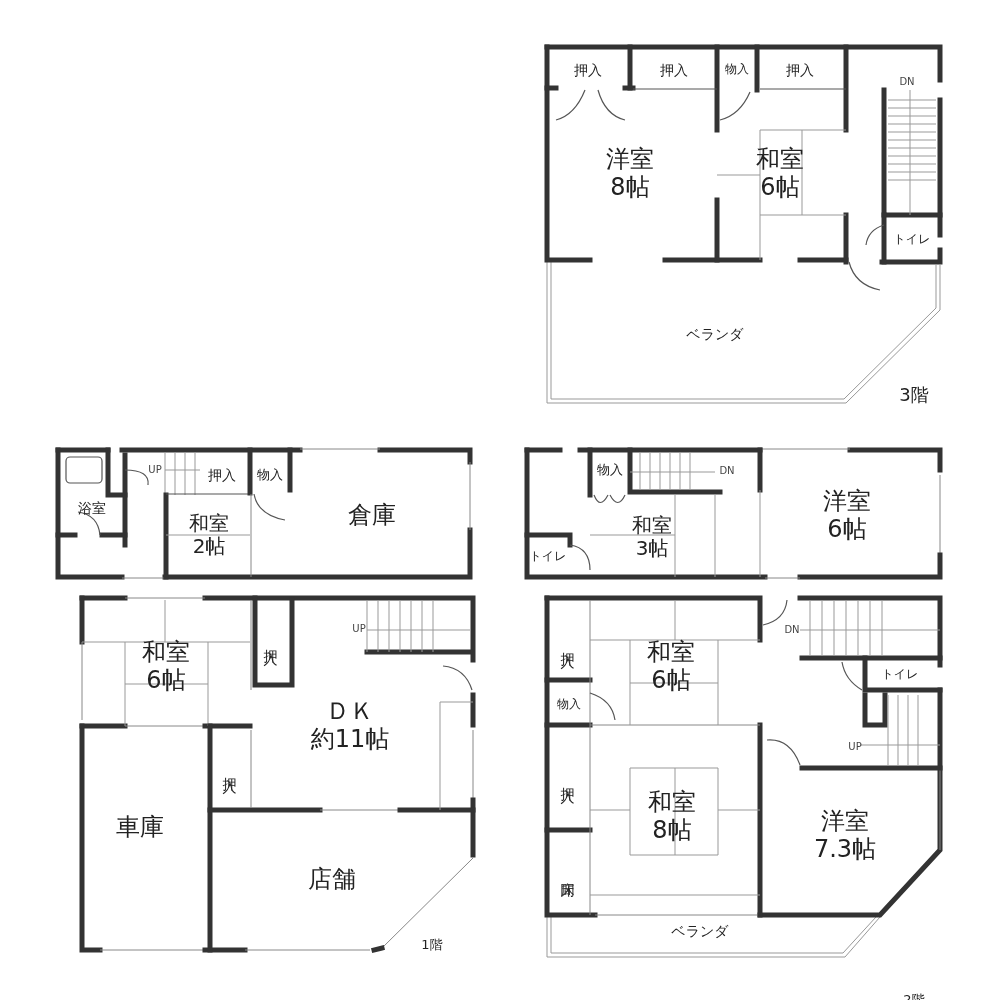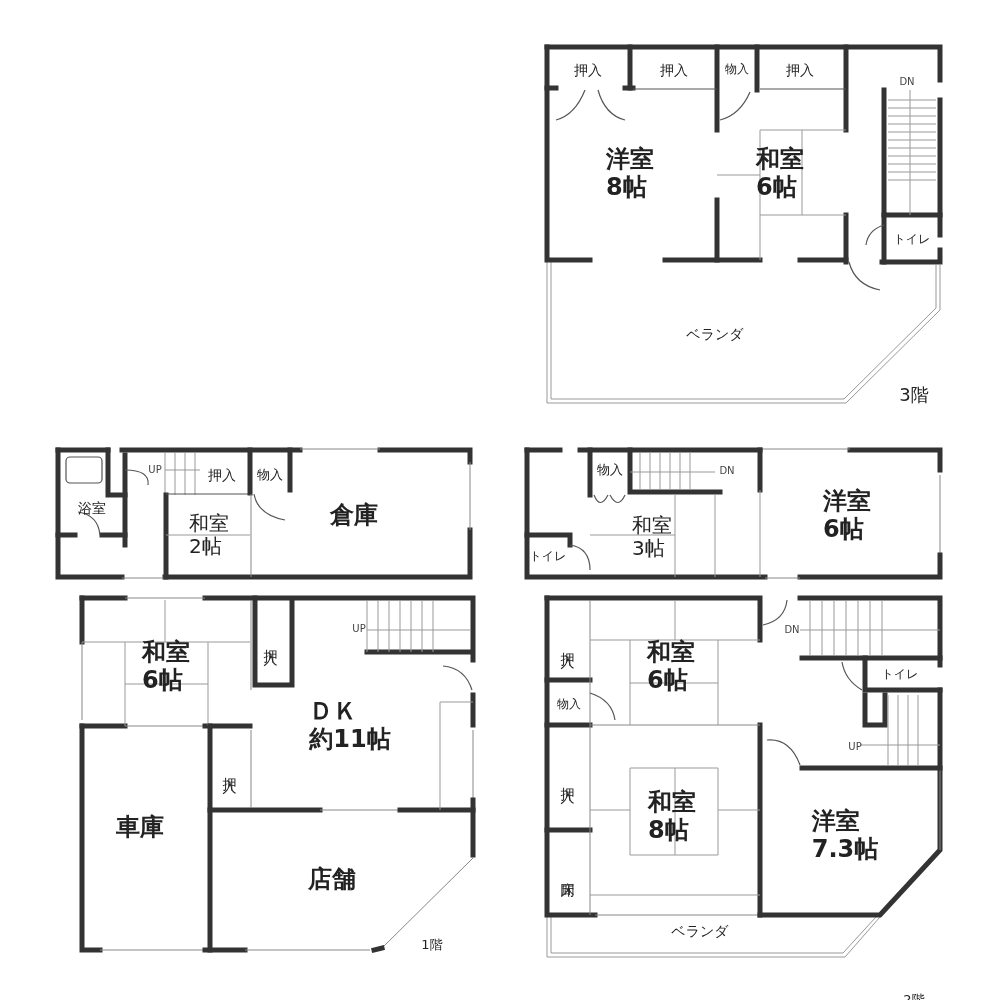--- a/index.html
+++ b/index.html
@@ -2,22 +2,22 @@
 <html><head>
 <meta charset="utf-8">
 <style>
   html,body{margin:0;padding:0;background:#ffffff;}
   body{width:1000px;height:1000px;position:relative;overflow:hidden;font-family:"DejaVu Sans",sans-serif;color:#222;}
   svg.plan{position:absolute;left:0;top:0;}
   .w{stroke:#333;stroke-width:5;fill:none;stroke-linecap:square;}
   .t{stroke:#555;stroke-width:1.2;fill:none;}
   .g{stroke:#999;stroke-width:1;fill:none;}
   .win{stroke:#888;stroke-width:1;fill:none;}
-  .lbl{position:absolute;transform:translate(-50%,-50%);text-align:left;white-space:nowrap;line-height:1.15;color:#222;}
-  .big{font-size:24px;font-weight:bold;}
+  .lbl{position:absolute;transform:translate(-50%,-50%);text-align:center;white-space:nowrap;line-height:1.15;color:#222;}
+  .big{font-size:24px;}
   .mid{font-size:20px;}
   .sm{font-size:14px;}
   .xs{font-size:10px;color:#444;}
   .v{writing-mode:vertical-rl;text-orientation:upright;font-size:14px;letter-spacing:2px;}
 </style>
 </head>
 <body>
 
 <svg class="plan" width="1000" height="1000" viewBox="0 0 1000 1000">
 
@@ -267,21 +267,21 @@
 <div class="lbl sm" style="left:914px;top:395px;font-size:18px">3階</div>
 
 <div class="lbl sm" style="left:92px;top:508px">浴室</div>
 <div class="lbl xs" style="left:155px;top:470px">UP</div>
 <div class="lbl sm" style="left:222px;top:475px">押入</div>
 <div class="lbl sm" style="left:270px;top:475px;font-size:13px">物入</div>
 <div class="lbl mid" style="left:209px;top:535px">
   <div>和室</div>
   <div>2帖</div>
 </div>
-<div class="lbl big" style="left:354px;top:516px">倉庫</div>
+<div class="lbl big" style="left:372px;top:516px">倉庫</div>
 
 <div class="lbl big" style="left:166px;top:667px">
   <div>和室</div>
   <div>6帖</div>
 </div>
 <div class="lbl v" style="left:271px;top:640px">押入</div>
 <div class="lbl v" style="left:230px;top:768px">押入</div>
 <div class="lbl xs" style="left:359px;top:629px">UP</div>
 <div class="lbl big" style="left:350px;top:726px">
   <div>ＤＫ</div>

